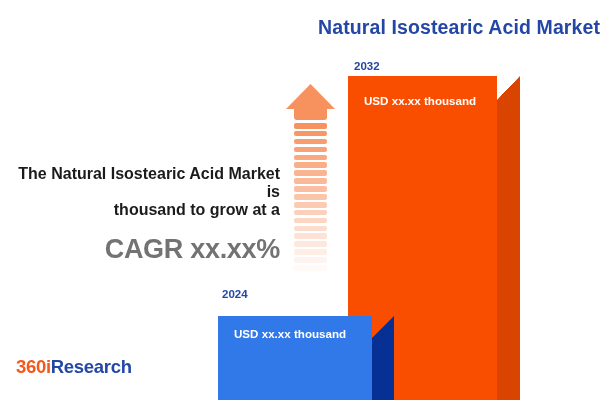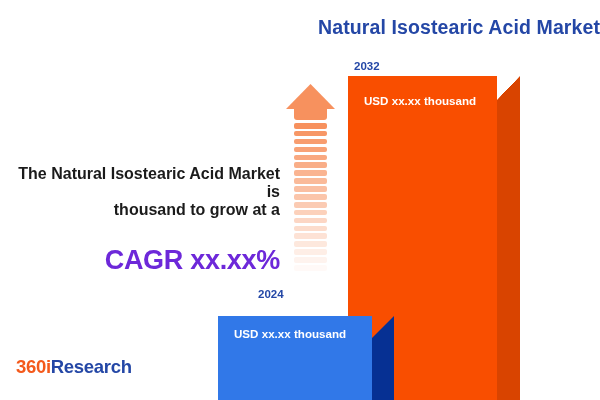--- a/index.html
+++ b/index.html
@@ -43,24 +43,24 @@
     width: 272px;
     text-align: right;
   }
   #caption-text {
     font-size: 16px;
     font-weight: bold;
     color: #1b1b1b;
     line-height: 18px;
   }
   #cagr-value {
-    margin-top: 26px;
+    margin-top: 15px;
     font-size: 27px;
     font-weight: bold;
-    color: #6d28d9;
+    color: #737373;
     letter-spacing: -0.3px;
     line-height: 30px;
   }
 
   
   #logo {
     position: absolute;
     left: 16px;
     top: 356px;
     font-size: 18.5px;
@@ -156,21 +156,21 @@
 
   
   .year-label {
     position: absolute;
     font-size: 11.5px;
     font-weight: bold;
     color: #2447a6;
     white-space: nowrap;
   }
   #year-2032 { left: 354px; top: 60px; }
-  #year-2024 { left: 222px; top: 288px; margin-left: 36px; }
+  #year-2024 { left: 222px; top: 288px; }
 
   .value-label {
     position: absolute;
     font-size: 11.6px;
     font-weight: bold;
     color: #ffffff;
     white-space: nowrap;
   }
   #value-2032 { left: 364px; top: 94px; }
   #value-2024 { left: 234px; top: 327px; }

